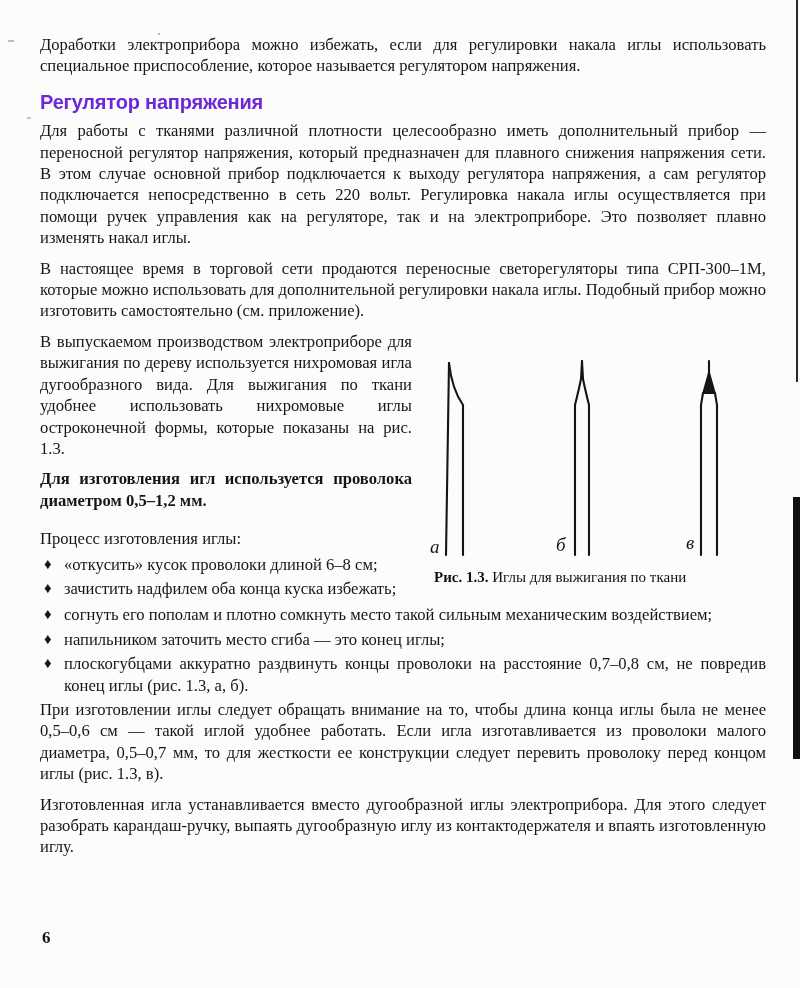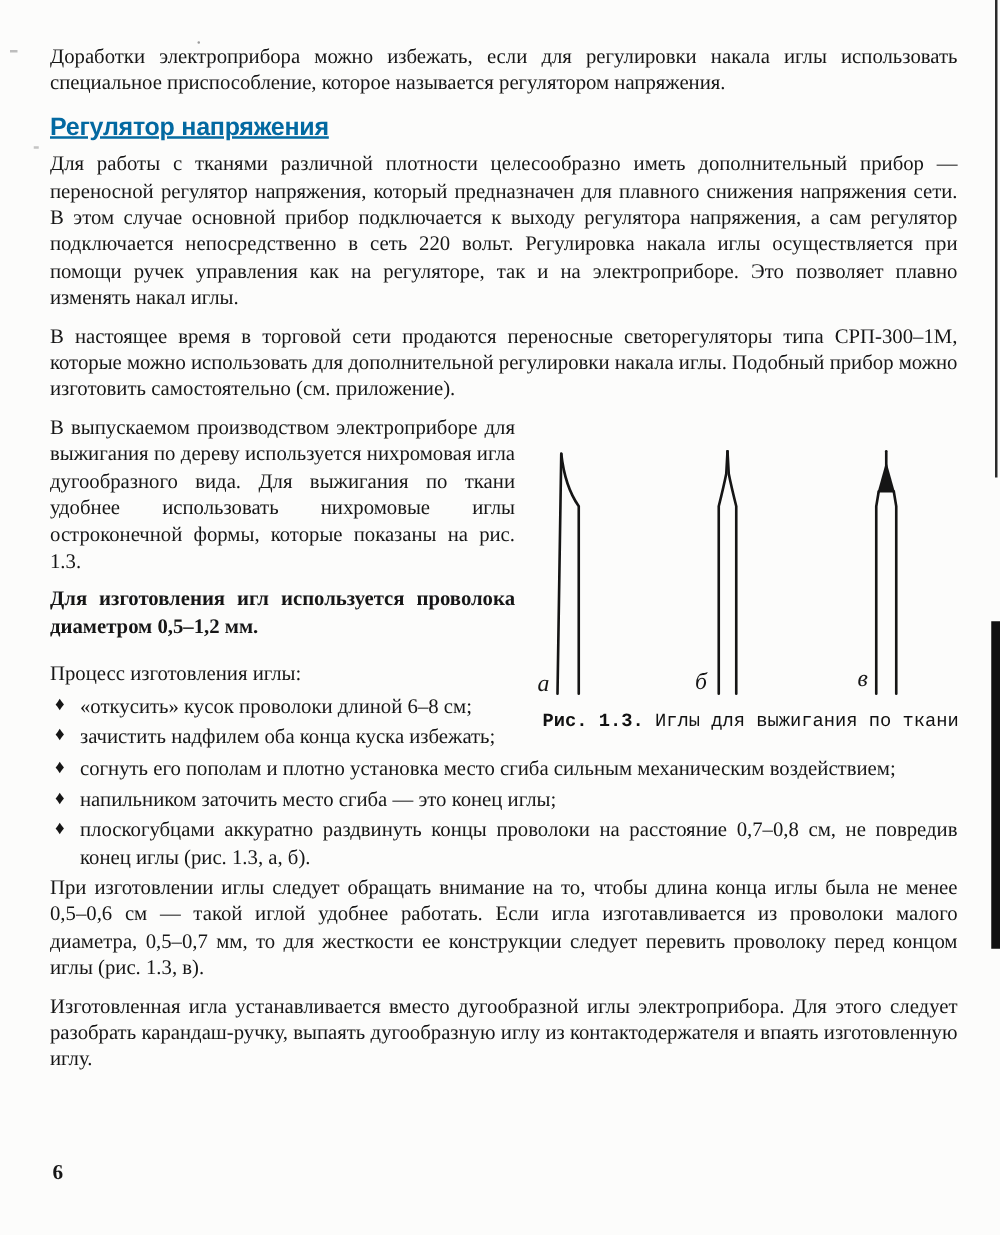--- a/index.html
+++ b/index.html
@@ -24,22 +24,21 @@
   }
   p.body-par { margin-bottom: 9px; }
   h2.section-heading {
     font-family: "Liberation Sans", sans-serif;
     font-size: 20px;
     font-weight: 700;
     letter-spacing: -0.2px;
     text-align: left;
     margin-top: 15px;
     margin-bottom: 7px;
-    color: #0369a1;
-    text-decoration: underline;
+    color: #6d28d9;
   }
   .two-col { display: flex; align-items: center; }
   .left-col { width: 372px; flex: 0 0 372px; text-align: justify; }
   .fig-col { flex: 1 1 auto; padding-left: 6px; }
   .bold-par { font-weight: 700; margin-bottom: 17px; }
   .process-intro { margin-bottom: 4px; }
   ul.diamond-list { list-style: none; }
   ul.diamond-list li {
     position: relative;
     padding-left: 24px;
@@ -49,21 +48,21 @@
     position: absolute;
     left: 4px;
     top: 0;
     font-size: 15px;
     color: #161616;
   }
   .wide-block { margin-top: 2px; }
   .figure-wrap { position: relative; }
   .needles-svg { display: block; margin-top: 4px; }
   .fig-caption {
-    font-family: Liberation Mono, monospace;
+    font-family: Liberation Serif, serif;
     font-size: 15px;
     text-align: left;
     margin-left: 16px;
     margin-top: 6px;
     color: #111;
     white-space: nowrap;
   }
   .fig-caption .cap-bold { font-weight: 700; }
   .needle-label {
     font-family: "Liberation Serif", serif;
@@ -172,21 +171,21 @@
             <span class="cap-bold">Рис. 1.3.</span><span> Иглы для выжигания по ткани</span>
           </div>
         </div>
       </div>
     </div>
 
     <div class="wide-block">
       <ul class="diamond-list">
         <li>
           <span class="bullet-glyph">♦</span>
-          <span>согнуть его пополам и плотно установка место сгиба сильным механическим воздействием;</span>
+          <span>согнуть его пополам и плотно сомкнуть место такой сильным механическим воздействием;</span>
         </li>
         <li>
           <span class="bullet-glyph">♦</span>
           <span>напильником заточить место сгиба — это конец иглы;</span>
         </li>
         <li>
           <span class="bullet-glyph">♦</span>
           <span>плоскогубцами аккуратно раздвинуть концы проволоки на расстояние 0,7–0,8 см, не повредив конец иглы (рис. 1.3, а, б).</span>
         </li>
       </ul>

